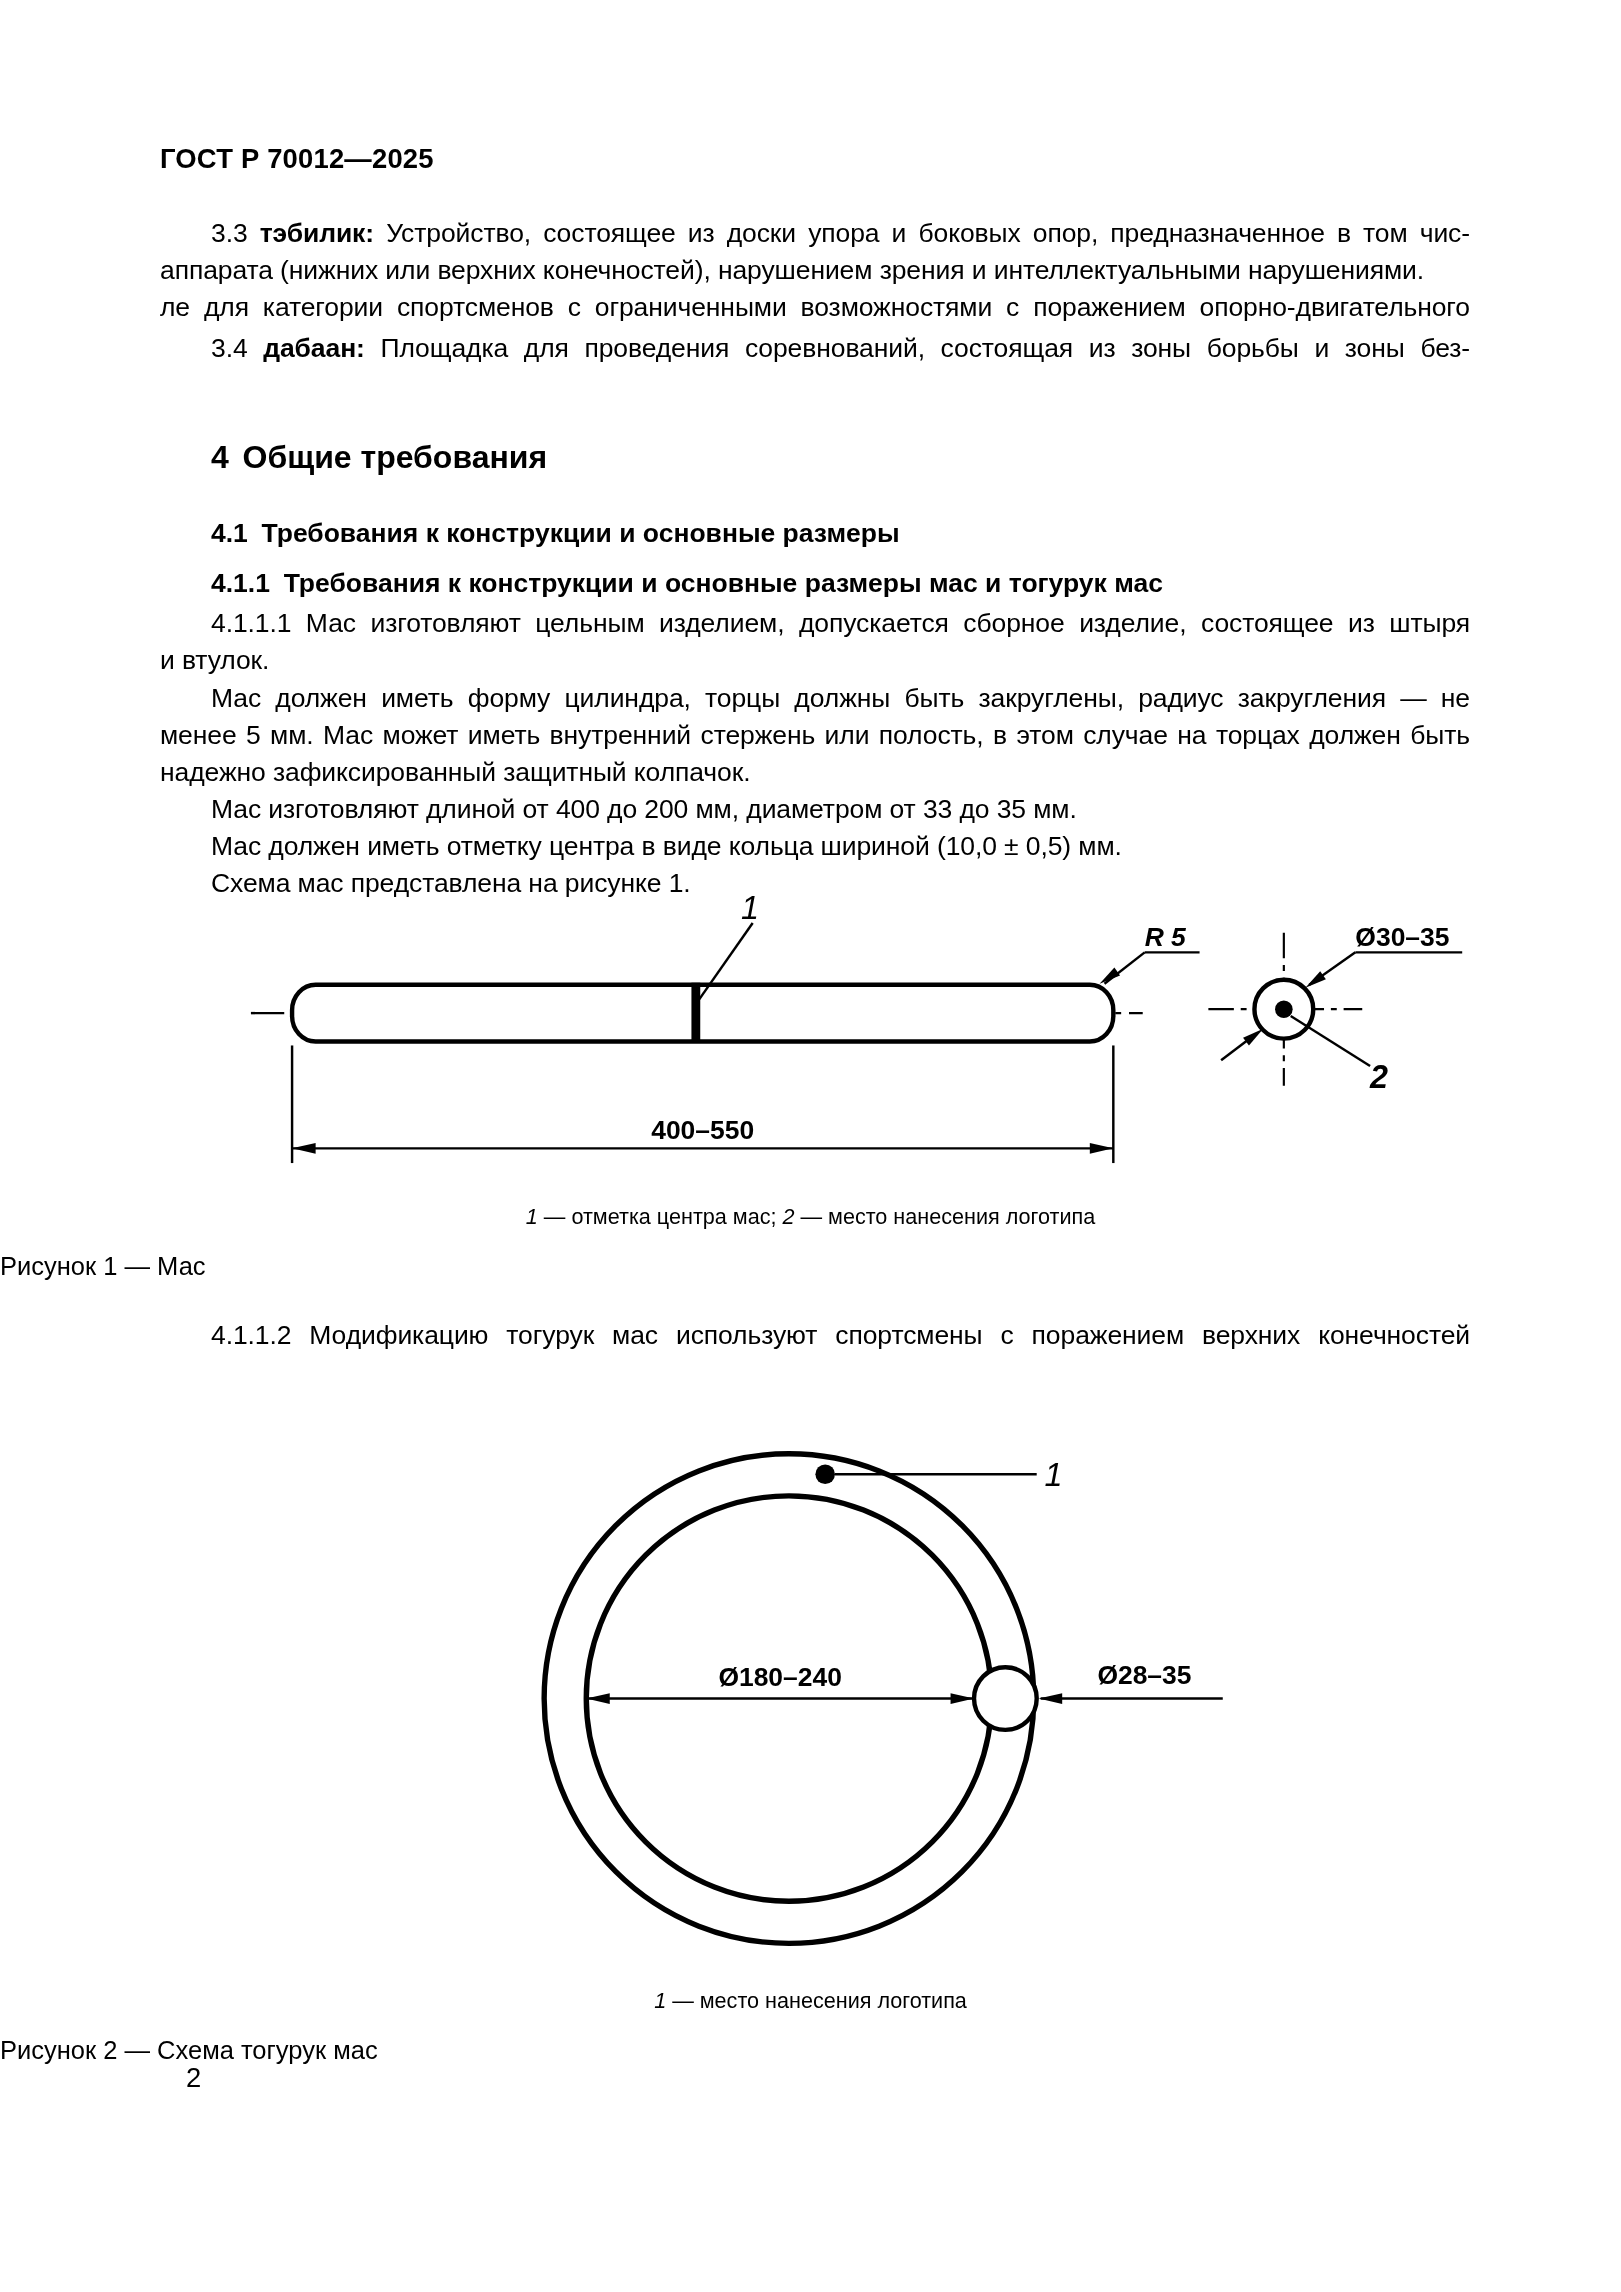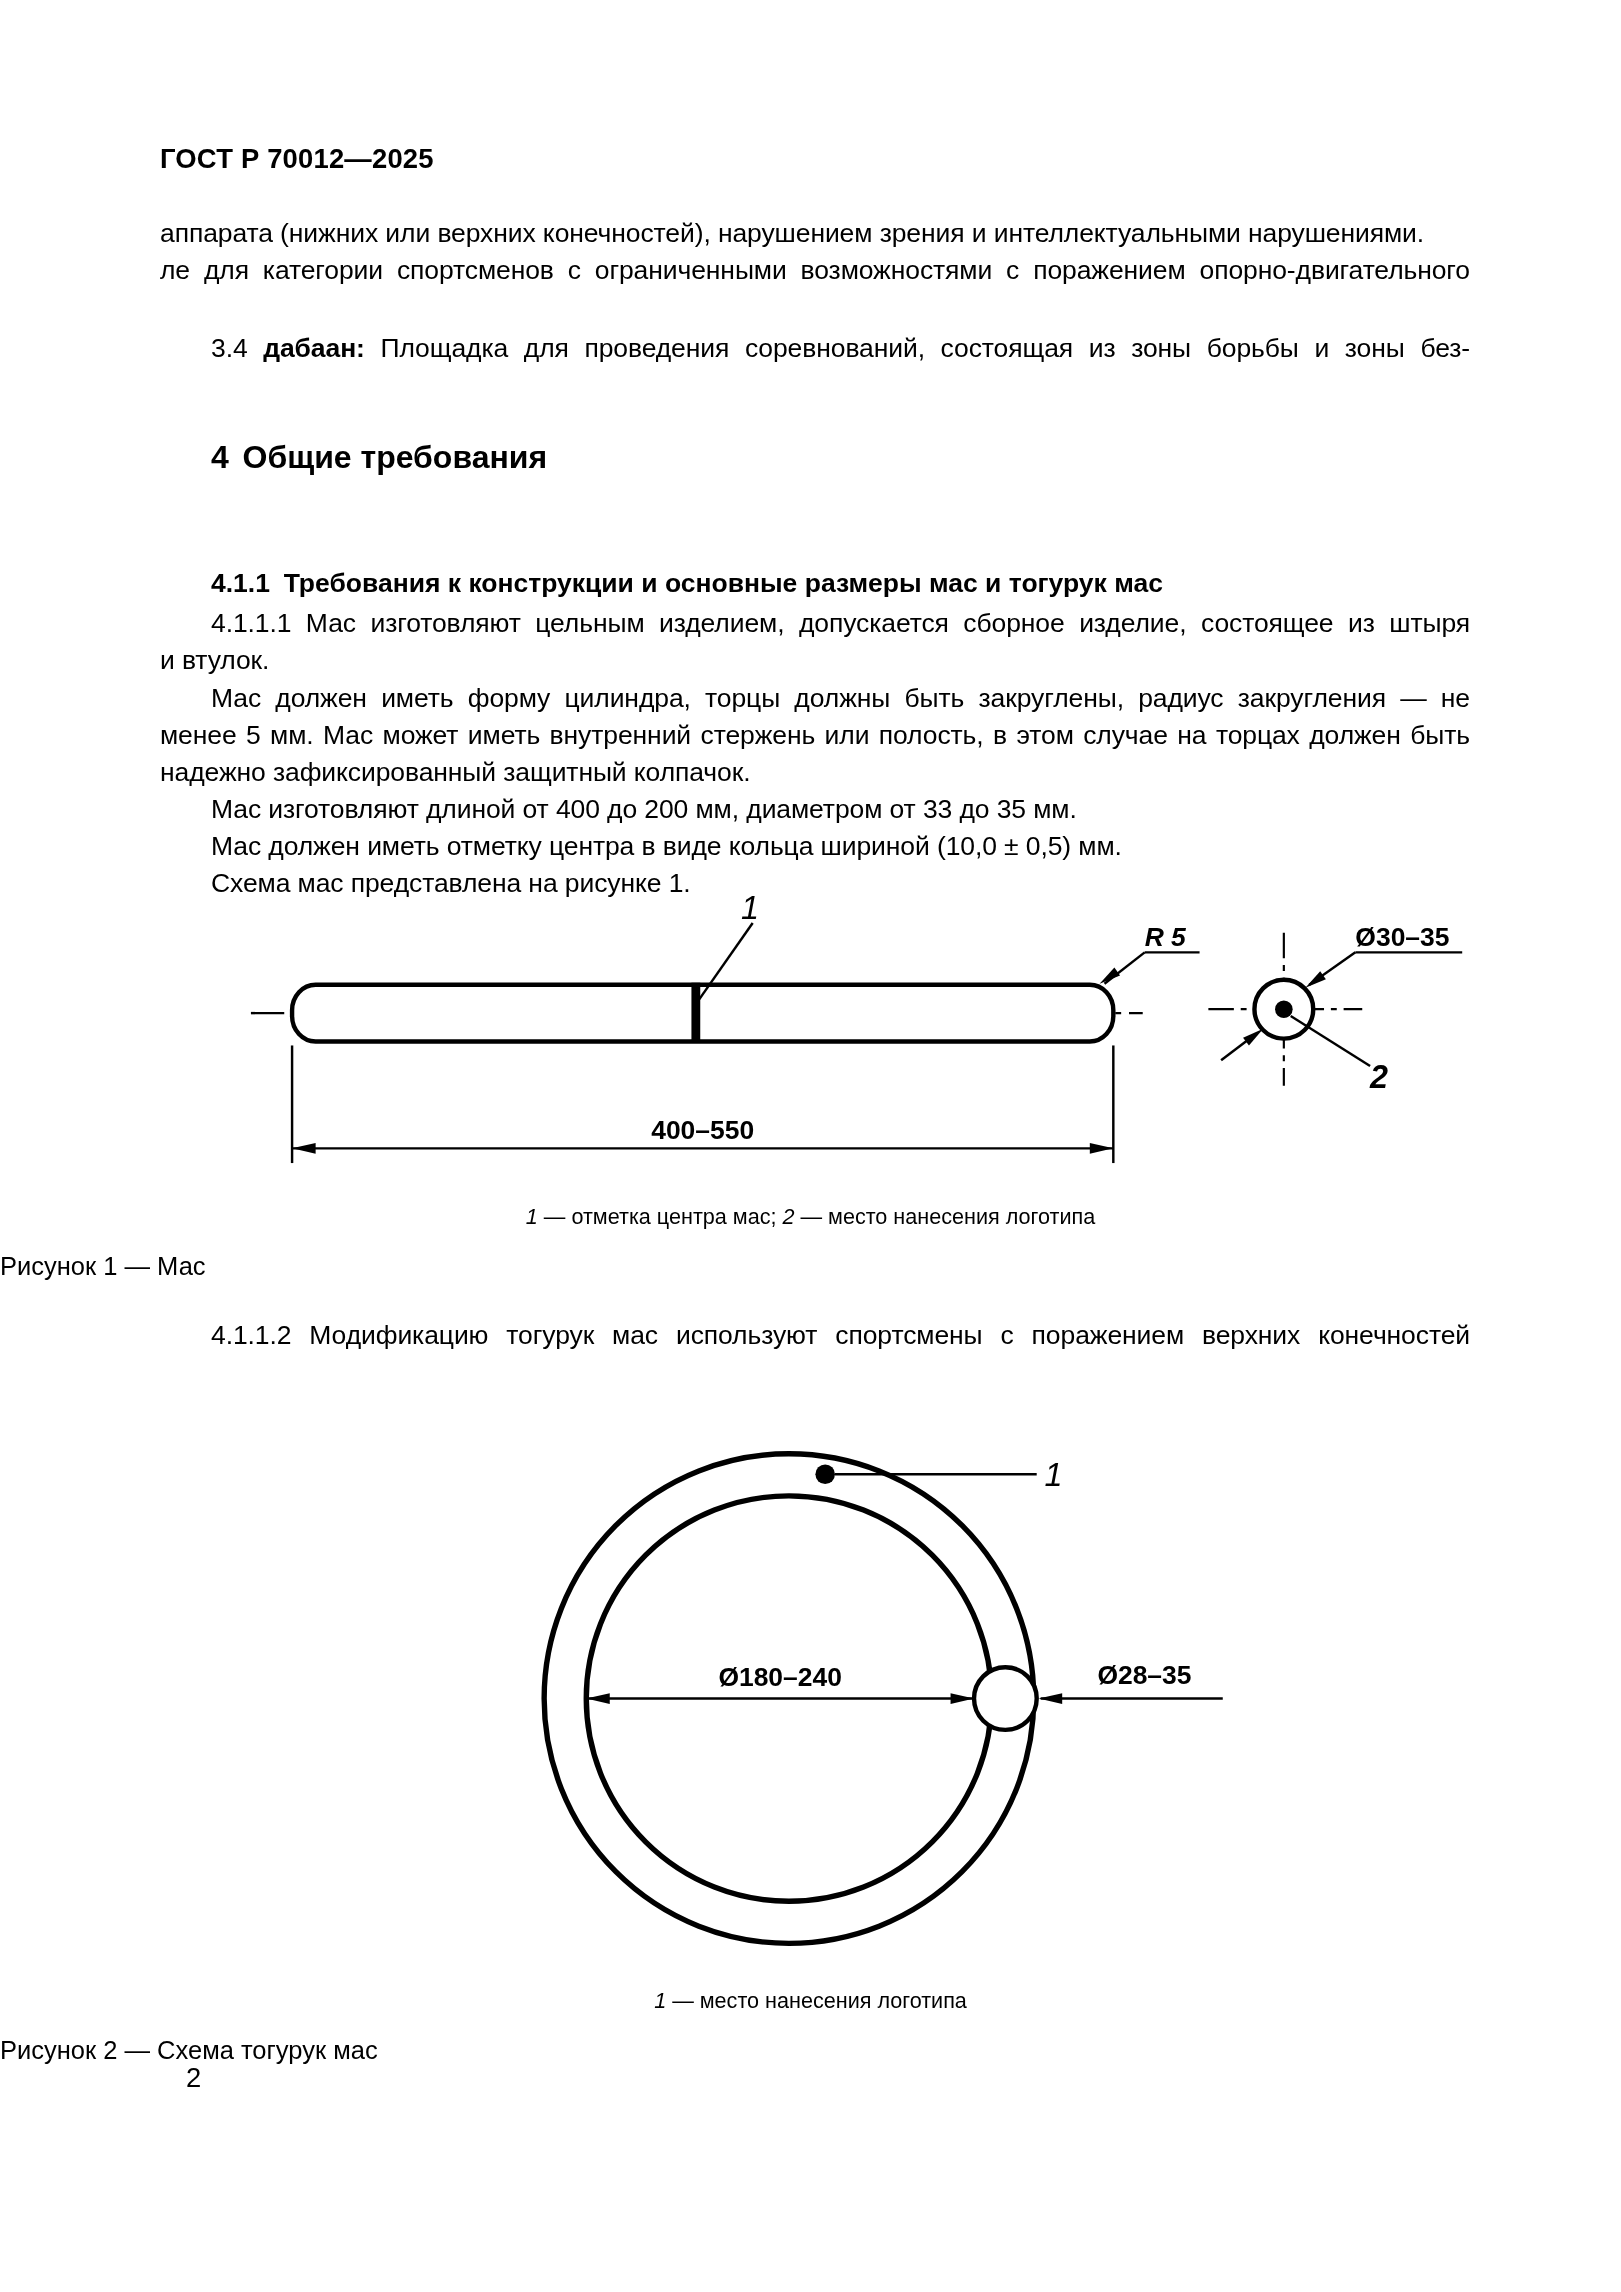--- a/index.html
+++ b/index.html
@@ -34,29 +34,31 @@
   .rlabel{font-size:27px;font-style:italic;font-weight:700;}
 </style>
 </head>
 <body>
 
 <div class="page">
 
   <div class="abs doc-code">ГОСТ Р 70012—2025</div>
 
   <div class="abs para" style="top:215px">
+    <div class="ln jl ind"><span>3.3</span> <span class="b">тэбилик:</span> <span>Устройство, состоящее из доски упора и боковых опор, предназначенное в том чис-</span></div>
     <div class="ln last">аппарата (нижних или верхних конечностей), нарушением зрения и интеллектуальными нарушениями.</div>
     <div class="ln jl">ле для категории спортсменов с ограниченными возможностями с поражением опорно-двигательного</div>
   </div>
 
   <div class="abs para" style="top:330px">
     <div class="ln jl ind"><span>3.4</span> <span class="b">дабаан:</span> <span>Площадка для проведения соревнований, состоящая из зоны борьбы и зоны без-</span></div>
   </div>
 
   <div class="abs h1" style="top:439px"><span class="hnum">4</span><span>Общие требования</span></div>
+  <div class="abs h2" style="top:518px"><span class="hnum">4.1</span><span>Требования к конструкции и основные размеры</span></div>
   <div class="abs h2" style="top:568px"><span class="hnum">4.1.1</span><span>Требования к конструкции и основные размеры мас и тогурук мас</span></div>
 
   <div class="abs para" style="top:605px">
     <div class="ln jl ind">4.1.1.1  Мас изготовляют цельным изделием, допускается сборное изделие, состоящее из штыря</div>
     <div class="ln last">и втулок.</div>
   </div>
 
   <div class="abs para" style="top:680px">
     <div class="ln jl ind">Мас должен иметь форму цилиндра, торцы должны быть закруглены, радиус закругления — не</div>
     <div class="ln jl">менее 5 мм. Мас может иметь внутренний стержень или полость, в этом случае на торцах должен быть</div>

